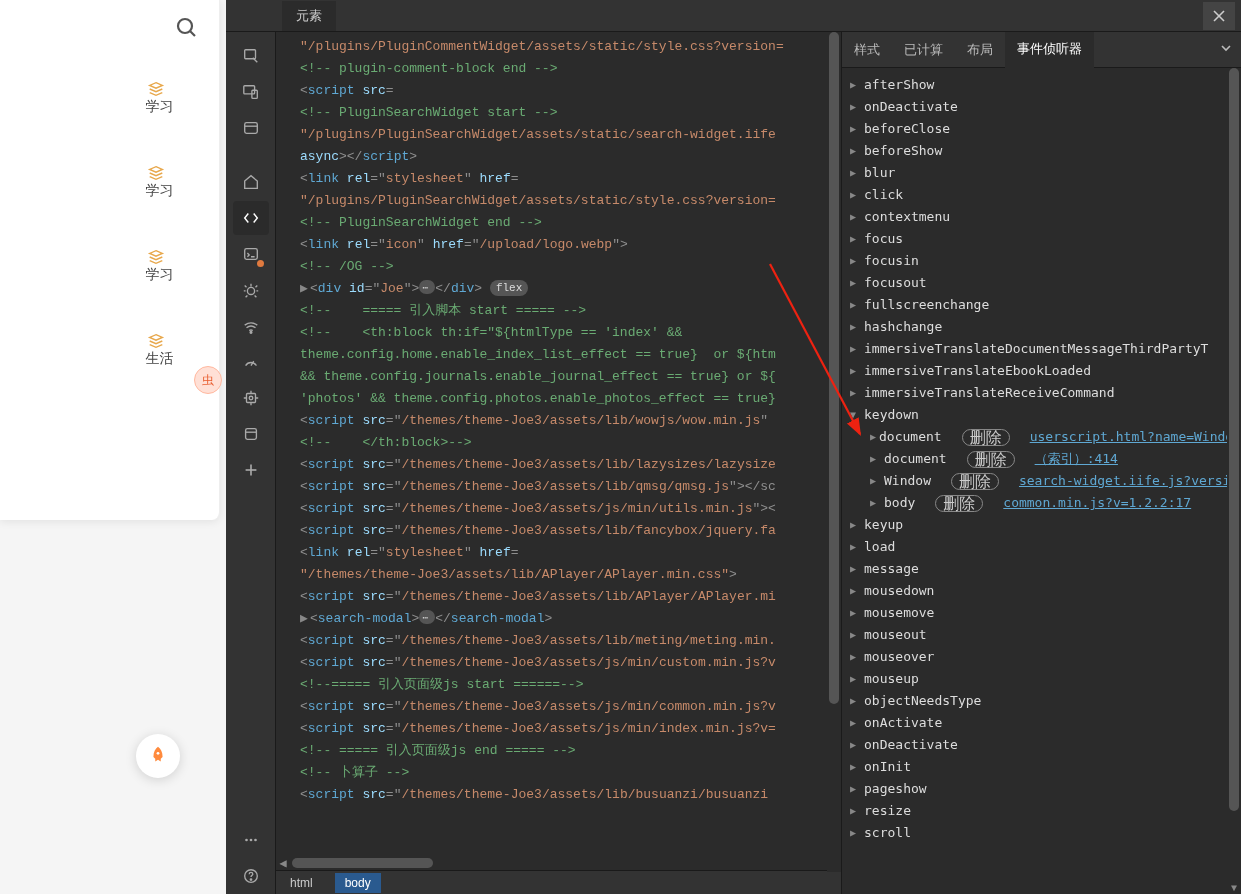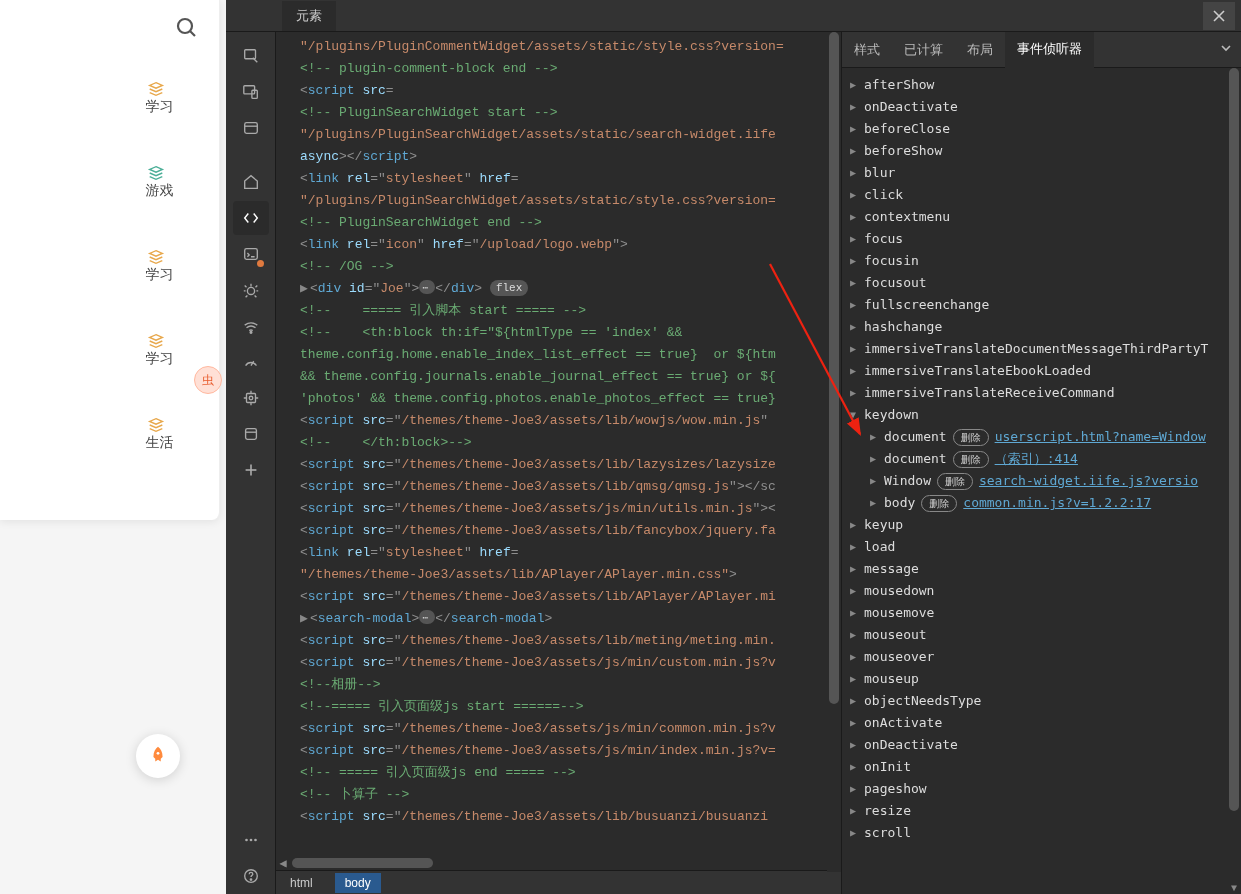--- a/index.html
+++ b/index.html
@@ -62,21 +62,21 @@
 .right-tabs .rtab { padding: 8px 12px; color: #bbb; cursor: pointer; }
 .right-tabs .rtab.active { background: #2b2b2b; color: #fff; border-bottom: 2px solid #2b2b2b; }
 .right-tabs .rtab-more { margin-left: auto; width: 30px; text-align: center; cursor: pointer; }
 
 .events-list { flex: 1; overflow: hidden; padding: 6px 0 6px 8px; font-family: Consolas, monospace; font-size: 13px; line-height: 22px; position: relative; }
 .event-row { display: flex; align-items: center; white-space: nowrap; }
 .event-arrow { display: inline-block; width: 12px; color: #888; font-size: 10px; margin-right: 2px; }
 .event-name { color: #ddd; }
 .event-sub { padding-left: 20px; }
 .event-target { color: #ddd; }
-.event-del { display: inline-block; border: 1px solid #888; color: #ccc; border-radius: 10px; padding: 0 7px; font-size: 10px; line-height: 15px; margin: 0 6px; cursor: pointer; }
+.event-del { display: inline-block; border: 1px solid #888; color: #ccc; border-radius: 10px; padding: 0 7px; font-size: 16px; line-height: 15px; margin: 0 20px; cursor: pointer; }
 .event-link { color: #5fa8d3; text-decoration: underline; cursor: pointer; }
 
 .events-scroll-v { position: absolute; right: 0; top: 36px; bottom: 0; width: 14px; background: #2b2b2b; }
 .events-scroll-v .thumb { position: absolute; left: 2px; right: 2px; top: 0; height: 90%; background: #555; border-radius: 5px; }
 .events-scroll-v .arrow { position: absolute; left: 0; right: 0; text-align: center; color: #888; font-size: 10px; }
 .events-scroll-v .arrow.up { top: 0; }
 .events-scroll-v .arrow.down { bottom: 0; }
 
 .red-arrow { position: absolute; pointer-events: none; }
 </style>
@@ -89,26 +89,20 @@
         <circle cx="10" cy="10" r="7"></circle>
         <line x1="20" y1="20" x2="15" y2="15"></line>
       </svg>
   </div>
   <div id="nav-items">
       <div class="app-nav-item">
         <svg class="stack-icon" width="18" height="18" viewBox="0 0 20 20" fill="none" stroke="currentColor" stroke-width="1.6">
           <path d="M10 3l7 3-7 3-7-3zM3 10l7 3 7-3M3 14l7 3 7-3"></path>
         </svg>
         <span>学习</span>
-      </div>
-      <div class="app-nav-item game">
-        <svg class="stack-icon" width="18" height="18" viewBox="0 0 20 20" fill="none" stroke="currentColor" stroke-width="1.6">
-          <path d="M10 3l7 3-7 3-7-3zM3 10l7 3 7-3M3 14l7 3 7-3"></path>
-        </svg>
-        <span>游戏</span>
       </div>
       <div class="app-nav-item">
         <svg class="stack-icon" width="18" height="18" viewBox="0 0 20 20" fill="none" stroke="currentColor" stroke-width="1.6">
           <path d="M10 3l7 3-7 3-7-3zM3 10l7 3 7-3M3 14l7 3 7-3"></path>
         </svg>
         <span>学习</span>
       </div>
       <div class="app-nav-item">
         <svg class="stack-icon" width="18" height="18" viewBox="0 0 20 20" fill="none" stroke="currentColor" stroke-width="1.6">
           <path d="M10 3l7 3-7 3-7-3zM3 10l7 3 7-3M3 14l7 3 7-3"></path>
@@ -260,21 +254,20 @@
           <div class="dom-line"><span class="t-punct">&lt;</span><span class="t-tag">script</span> <span class="t-attr">src</span><span class="t-punct">="</span><span class="t-attrval">/themes/theme-Joe3/assets/lib/lazysizes/lazysize</span></div>
           <div class="dom-line"><span class="t-punct">&lt;</span><span class="t-tag">script</span> <span class="t-attr">src</span><span class="t-punct">="</span><span class="t-attrval">/themes/theme-Joe3/assets/lib/qmsg/qmsg.js</span><span class="t-punct">"&gt;&lt;/sc</span></div>
           <div class="dom-line"><span class="t-punct">&lt;</span><span class="t-tag">script</span> <span class="t-attr">src</span><span class="t-punct">="</span><span class="t-attrval">/themes/theme-Joe3/assets/js/min/utils.min.js</span><span class="t-punct">"&gt;&lt;</span></div>
           <div class="dom-line"><span class="t-punct">&lt;</span><span class="t-tag">script</span> <span class="t-attr">src</span><span class="t-punct">="</span><span class="t-attrval">/themes/theme-Joe3/assets/lib/fancybox/jquery.fa</span></div>
           <div class="dom-line"><span class="t-punct">&lt;</span><span class="t-tag">link</span> <span class="t-attr">rel</span><span class="t-punct">="</span><span class="t-attrval">stylesheet</span><span class="t-punct">"</span> <span class="t-attr">href</span><span class="t-punct">=</span></div>
           <div class="dom-line"><span class="t-str">"/themes/theme-Joe3/assets/lib/APlayer/APlayer.min.css"</span><span class="t-punct">&gt;</span></div>
           <div class="dom-line"><span class="t-punct">&lt;</span><span class="t-tag">script</span> <span class="t-attr">src</span><span class="t-punct">="</span><span class="t-attrval">/themes/theme-Joe3/assets/lib/APlayer/APlayer.mi</span></div>
           <div class="dom-line"><span class="expand-arrow">▶</span><span class="t-punct">&lt;</span><span class="t-tag">search-modal</span><span class="t-punct">&gt;</span><span class="ellipsis-pill"></span><span class="t-punct">&lt;/</span><span class="t-tag">search-modal</span><span class="t-punct">&gt;</span></div>
           <div class="dom-line"><span class="t-punct">&lt;</span><span class="t-tag">script</span> <span class="t-attr">src</span><span class="t-punct">="</span><span class="t-attrval">/themes/theme-Joe3/assets/lib/meting/meting.min.</span></div>
           <div class="dom-line"><span class="t-punct">&lt;</span><span class="t-tag">script</span> <span class="t-attr">src</span><span class="t-punct">="</span><span class="t-attrval">/themes/theme-Joe3/assets/js/min/custom.min.js?v</span></div>
-          <div class="dom-line"><span class="t-comment">&lt;!--相册--&gt;</span></div>
           <div class="dom-line"><span class="t-comment">&lt;!--===== 引入页面级js start ======--&gt;</span></div>
           <div class="dom-line"><span class="t-punct">&lt;</span><span class="t-tag">script</span> <span class="t-attr">src</span><span class="t-punct">="</span><span class="t-attrval">/themes/theme-Joe3/assets/js/min/common.min.js?v</span></div>
           <div class="dom-line"><span class="t-punct">&lt;</span><span class="t-tag">script</span> <span class="t-attr">src</span><span class="t-punct">="</span><span class="t-attrval">/themes/theme-Joe3/assets/js/min/index.min.js?v=</span></div>
           <div class="dom-line"><span class="t-comment">&lt;!-- ===== 引入页面级js end ===== --&gt;</span></div>
           <div class="dom-line"><span class="t-comment">&lt;!-- 卜算子 --&gt;</span></div>
           <div class="dom-line"><span class="t-punct">&lt;</span><span class="t-tag">script</span> <span class="t-attr">src</span><span class="t-punct">="</span><span class="t-attrval">/themes/theme-Joe3/assets/lib/busuanzi/busuanzi</span></div>
         </div>
       <div class="dom-scrollbar-v">
           <div class="thumb"></div>
         </div>

